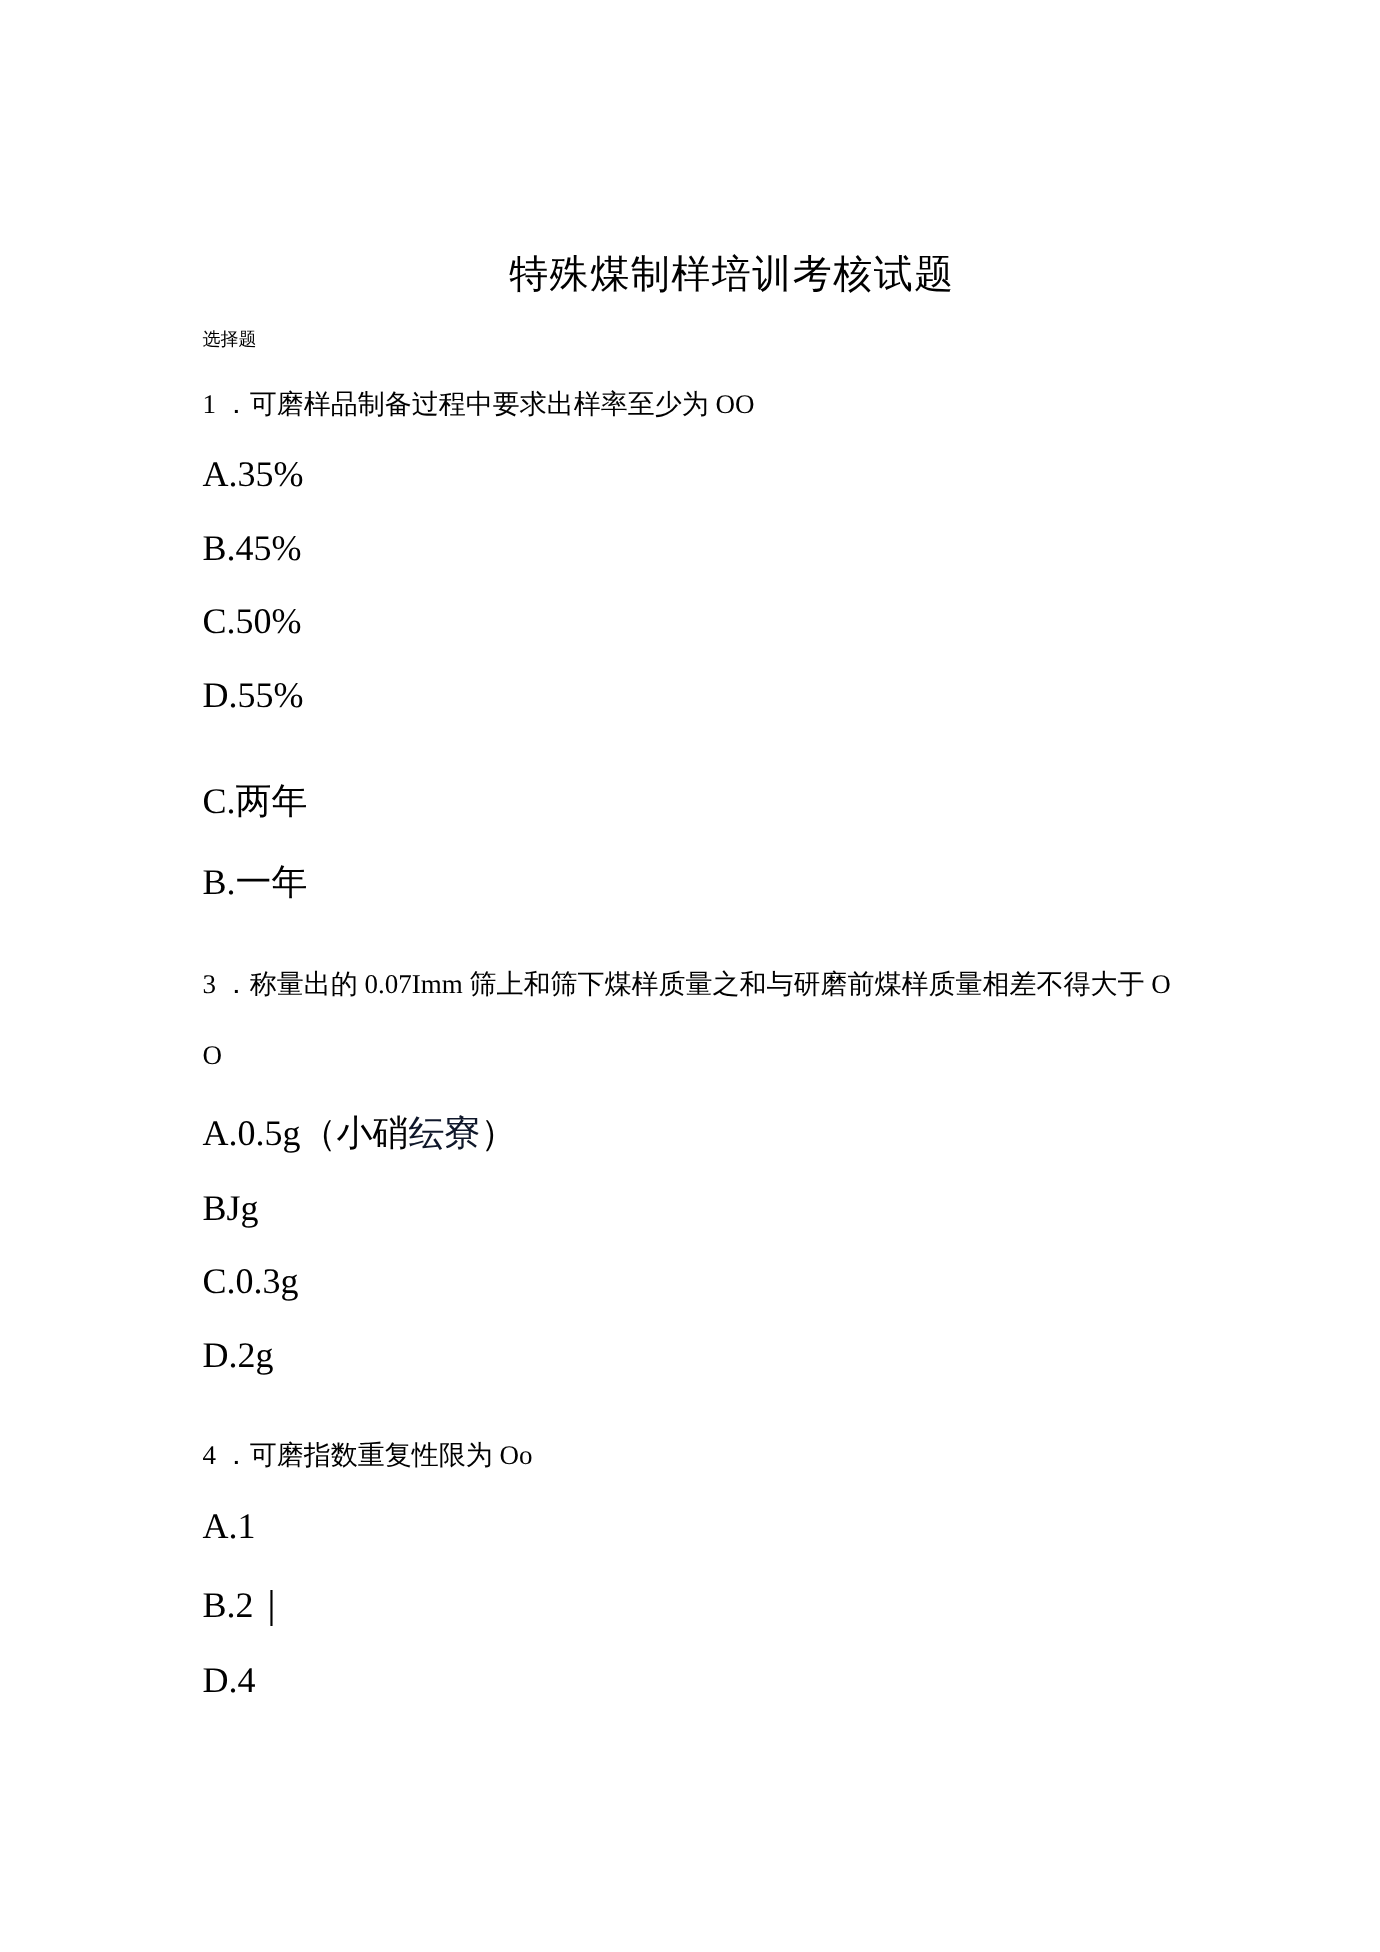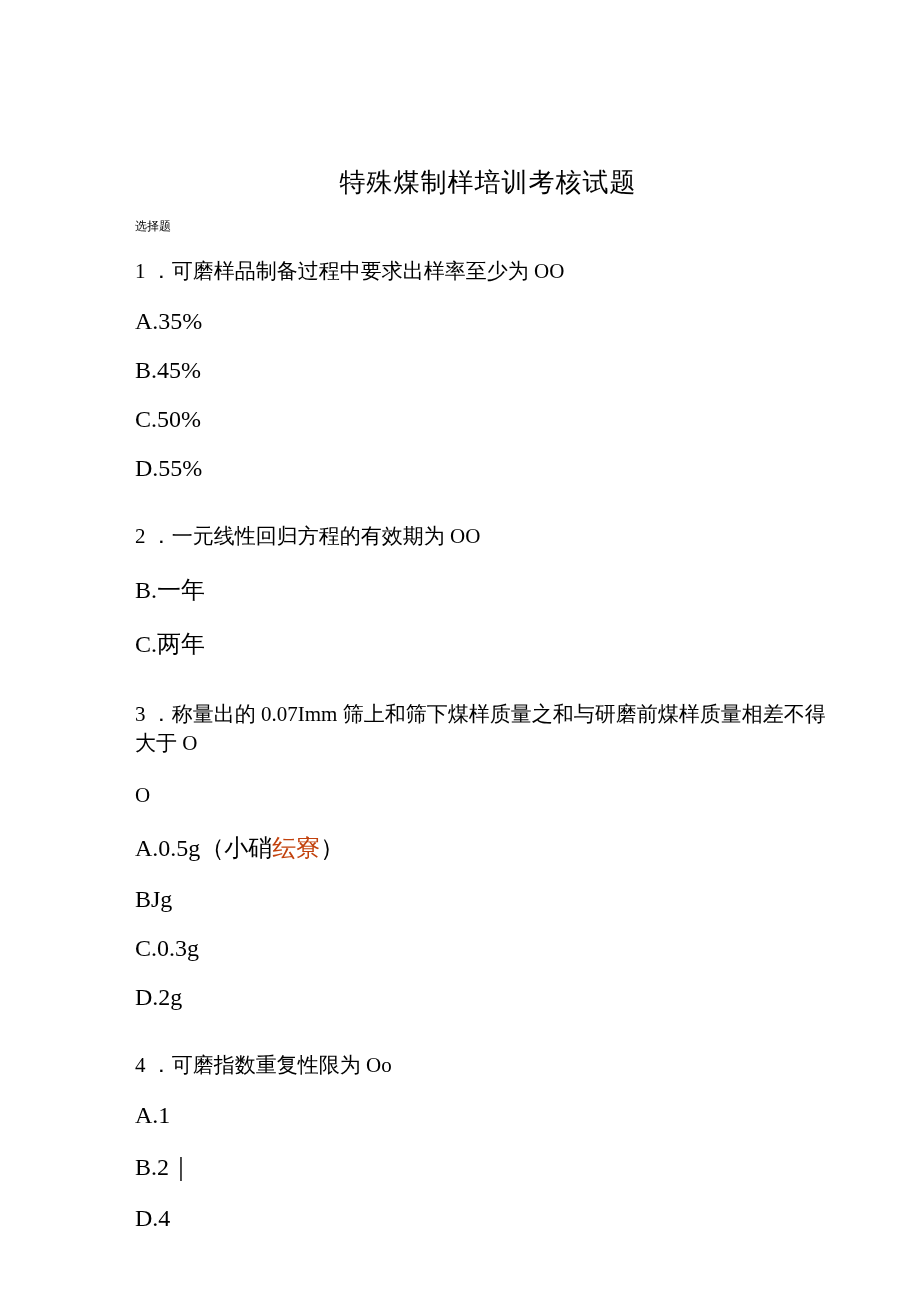--- a/index.html
+++ b/index.html
@@ -22,37 +22,37 @@
       font-size: 26px;
       font-weight: normal;
       margin-bottom: 18px;
       letter-spacing: 1px;
     }
     .section-label {
       font-size: 12px;
       margin-bottom: 22px;
     }
     .question {
-      font-size: 21px;
+      font-size: 18px;
       margin-bottom: 22px;
       line-height: 1.4;
     }
     .option {
       font-size: 24px;
       margin-bottom: 22px;
       font-family: "Times New Roman", serif;
     }
     .option .chinese {
       font-family: "SimSun", "宋体", serif;
     }
     .block-gap {
       height: 18px;
     }
     .highlight {
-      color: #c2410c;
+      color: #0f172a;
     }
     .numeric-latin {
       font-family: "Times New Roman", serif;
     }
   </style>
 </head>
 <body>
 
 <div class="page">
   <h1 class="title">特殊煤制样培训考核试题</h1>
@@ -62,29 +62,25 @@
     <span class="numeric-latin">1</span>
     <span>．可磨样品制备过程中要求出样率至少为 OO</span>
   </div>
   <div class="option">A.35%</div>
   <div class="option">B.45%</div>
   <div class="option">C.50%</div>
   <div class="option">D.55%</div>
 
   <div class="block-gap"></div>
 
-  <div class="question">
-    <span class="numeric-latin">2</span>
-    <span>．一元线性回归方程的有效期为 OO</span>
+  <div class="option">
+    <span>C.</span><span class="chinese">两年</span>
   </div>
   <div class="option">
     <span>B.</span><span class="chinese">一年</span>
-  </div>
-  <div class="option">
-    <span>C.</span><span class="chinese">两年</span>
   </div>
 
   <div class="block-gap"></div>
 
   <div class="question">
     <span class="numeric-latin">3</span>
     <span>．称量出的 0.07Imm 筛上和筛下煤样质量之和与研磨前煤样质量相差不得大于 O</span>
   </div>
   <div class="question">O</div>
   <div class="option">

